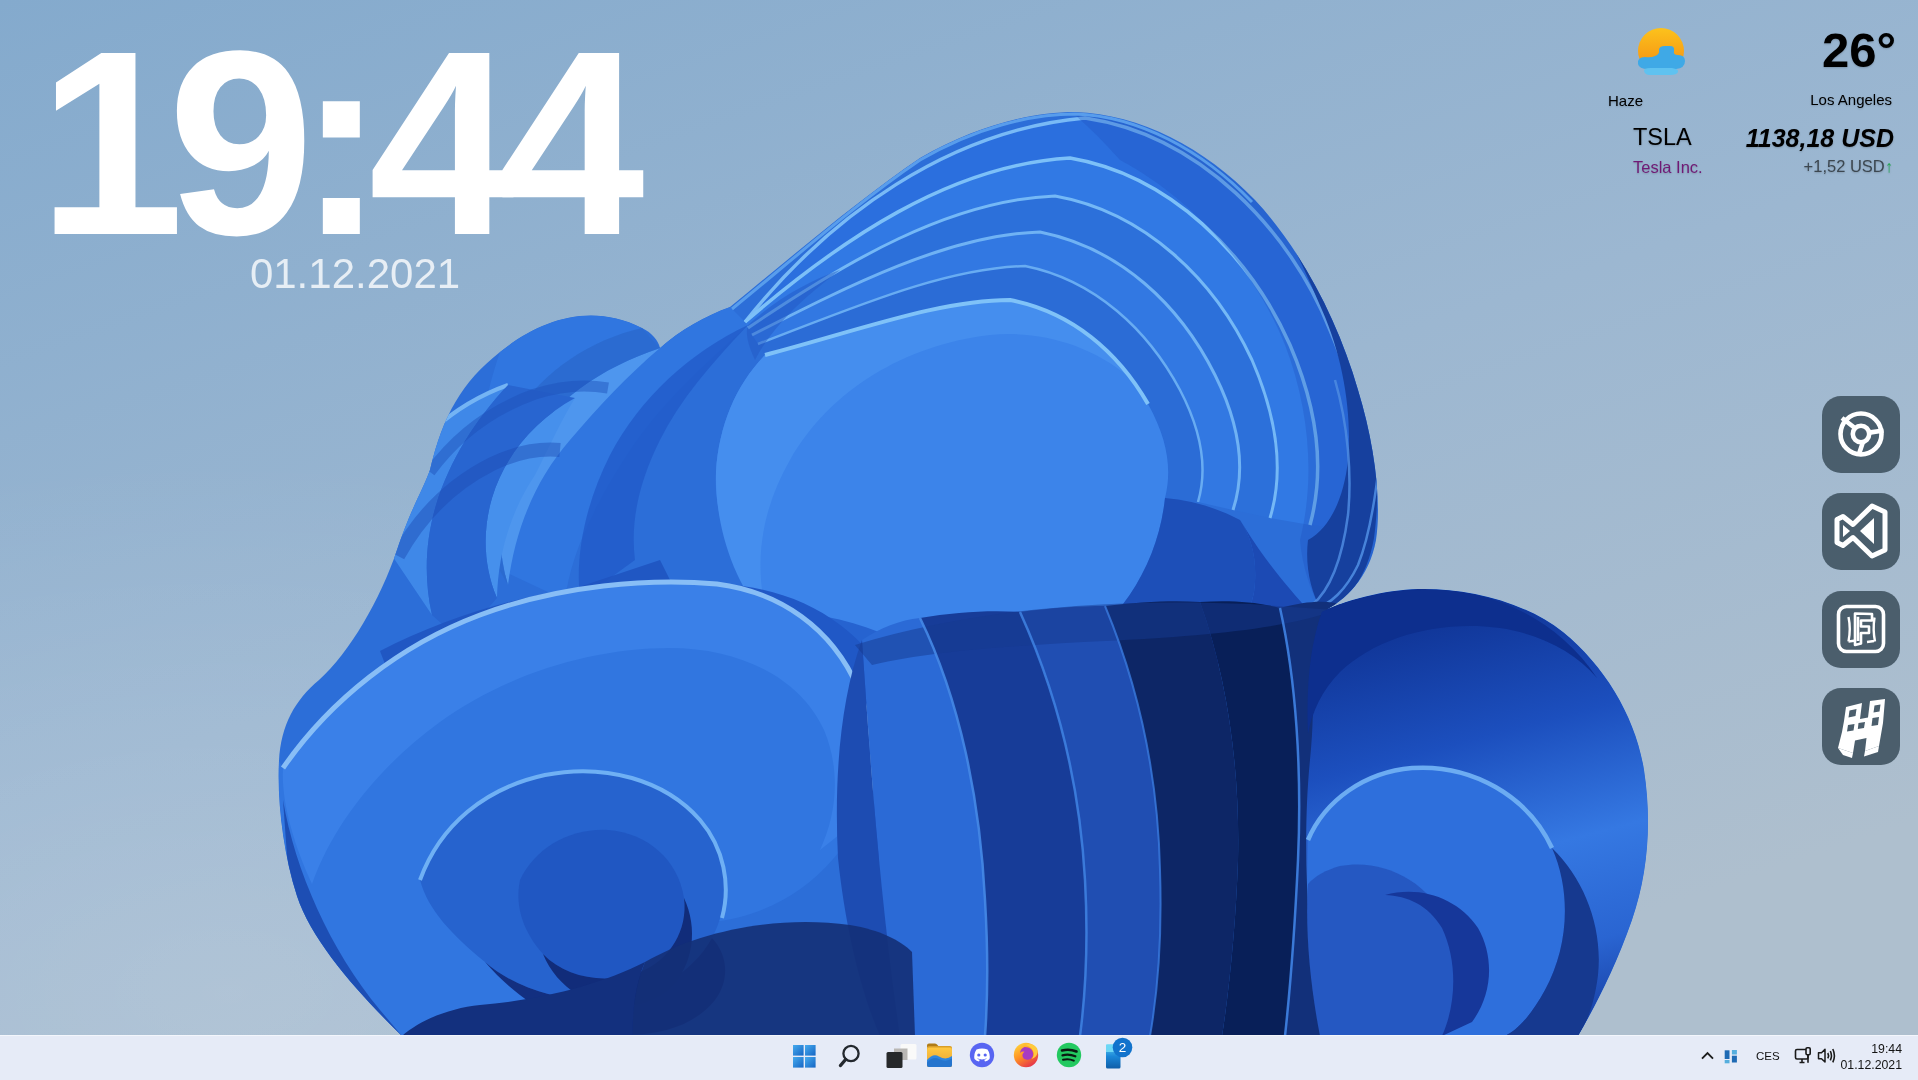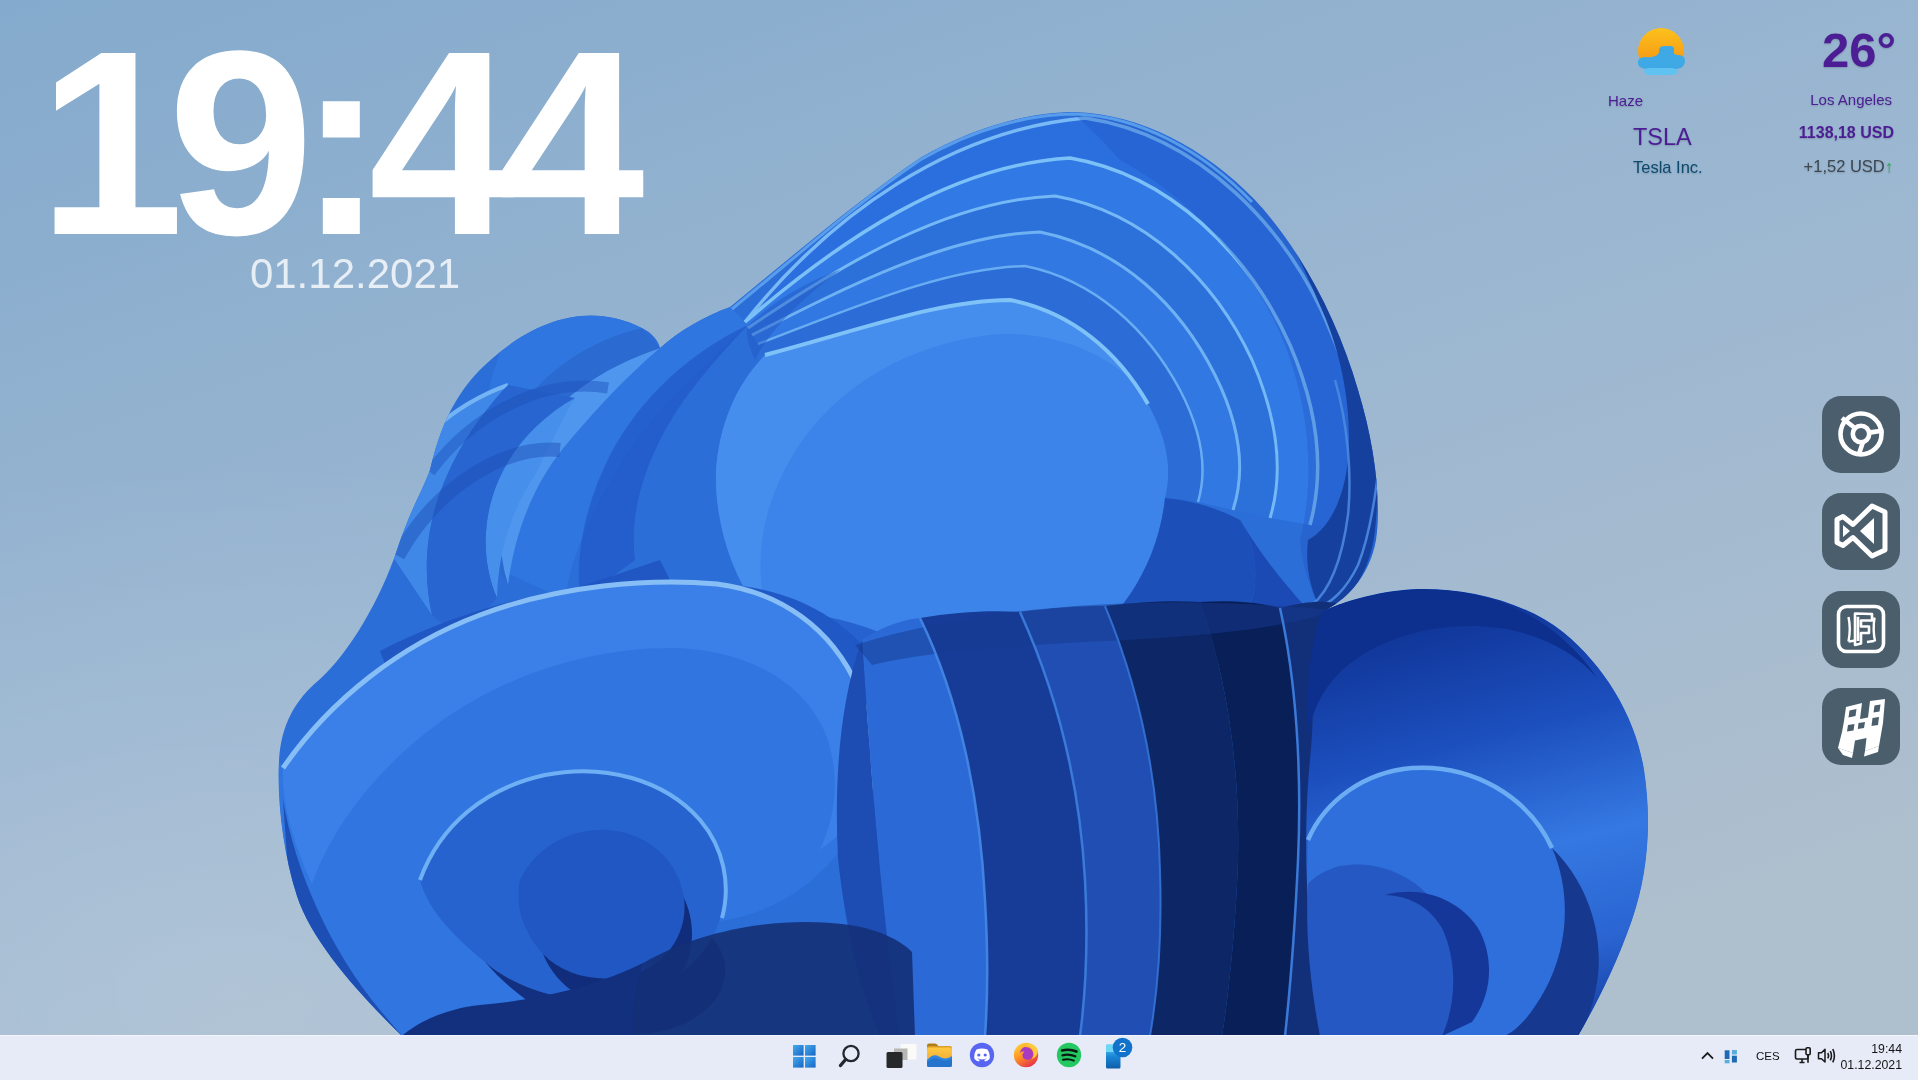--- a/index.html
+++ b/index.html
@@ -1,20 +1,20 @@
 <!DOCTYPE html>
 <html><head>
 <meta charset="utf-8">
 <style>
 html,body{margin:0;padding:0;width:1918px;height:1080px;overflow:hidden;}
 body{font-family:"Liberation Sans",sans-serif;position:relative;background:#8cb0d1;}
 #wall{position:absolute;left:0;top:0;width:1918px;height:1080px;}
 #clock{position:absolute;left:38px;top:-8px;color:#fff;font-weight:bold;font-size:263px;letter-spacing:-16.5px;}
 #date{position:absolute;left:130px;top:250px;width:450px;text-align:center;color:rgba(255,255,255,0.78);font-size:42px;}
-.wid{position:absolute;color:#4c1d95;text-shadow:0 1px 2px rgba(0,0,0,0.18);}
+.wid{position:absolute;color:#000000;text-shadow:0 1px 2px rgba(0,0,0,0.18);}
 #taskbar{position:absolute;left:0;top:1035px;width:1918px;height:45px;background:#e6ebf7;border-top:1px solid #f3f6fc;box-sizing:border-box;}
 .tile{position:absolute;left:1822px;width:78px;height:77px;background:rgba(62,81,94,0.88);border-radius:19px;}
 </style>
 </head>
 <body>
 <svg id="wall" viewBox="0 0 1918 1080" preserveAspectRatio="none">
 <defs>
 <linearGradient id="bg" x1="0" y1="0" x2="0.6" y2="1">
 <stop offset="0" stop-color="#84aacd"></stop>
 <stop offset="0.55" stop-color="#9cb7d1"></stop>
@@ -169,22 +169,22 @@
 </defs>
 <circle cx="27" cy="27" r="23" fill="url(#sun)"></circle>
 <path d="M4,40 Q3,33 11,33 Q17,34 21,32 Q26,30 25,26 Q25,22 31,22 L36,22 Q41,22 40,27 Q39,31 44,31 Q51,31 51,37 Q51,44 42,45 L14,45 Q5,45 4,40 Z" fill="#3fa9e6"></path>
 <path d="M10,47 Q10,44 16,44 L38,44 Q45,45 44,48 Q43,51 36,51 L16,51 Q11,51 10,47 Z" fill="#5fc2f0"></path>
 </svg>
 </div>
 <div class="wid" style="left:1608px;top:92px;font-size:15px;">Haze</div>
 <div class="wid" style="right:22px;top:22px;font-size:49px;font-weight:bold;text-align:right;">26°</div>
 <div class="wid" style="right:26px;top:91px;font-size:15px;text-align:right;">Los Angeles</div>
 <div class="wid" style="left:1633px;top:124px;font-size:23.5px;font-weight:normal;">TSLA</div>
-<div class="wid" style="right:24px;top:124px;font-size:16px;font-weight:bold;text-align:right;">1138,18 USD</div>
-<div class="wid" style="left:1633px;top:158px;font-size:16.5px;color:#0c4a6e;">Tesla Inc.</div>
+<div class="wid" style="right:24px;top:124px;font-size:25px;font-weight:bold;text-align:right;font-style:italic;">1138,18 USD</div>
+<div class="wid" style="left:1633px;top:158px;font-size:16.5px;color:#701a75;">Tesla Inc.</div>
 <div class="wid" style="right:25px;top:157px;font-size:16.5px;color:#3c4750;text-align:right;">+1,52 USD<span style="color:#24a653;font-weight:bold;">↑</span></div>
 
 <div class="tile" style="top:396px;">
 <svg width="78" height="77" viewBox="0 0 78 77">
 <g stroke="#fff" fill="none" stroke-width="4.6">
 <circle cx="39" cy="38" r="20.5"></circle>
 <circle cx="39" cy="38" r="8.2"></circle>
 <path d="M33.2,32.2 L20,22 M47.2,36.6 L61.5,34.5 M41,45.9 L36.5,59.5"></path>
 </g>
 </svg>

